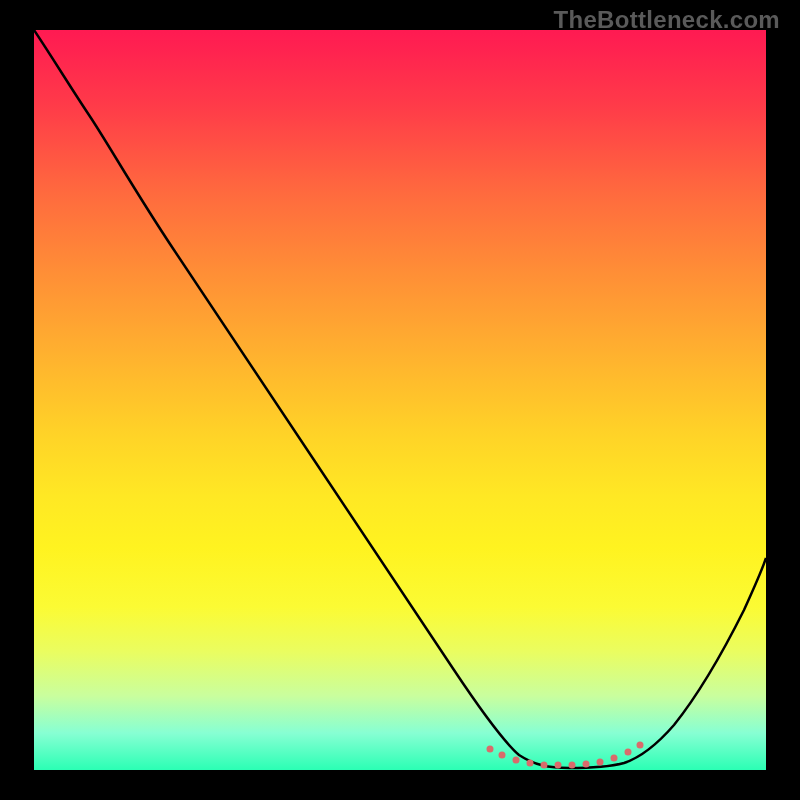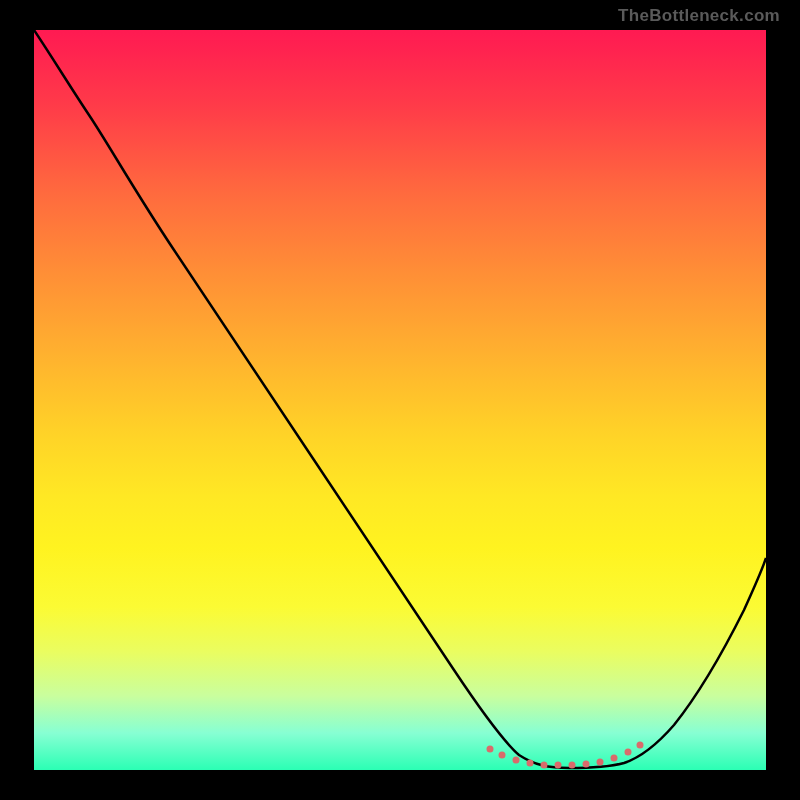--- a/index.html
+++ b/index.html
@@ -13,21 +13,21 @@
   .container {
     position: relative;
     width: 800px;
     height: 800px;
   }
   .watermark {
     position: absolute;
     top: 6px;
     right: 20px;
     color: #5a5a5a;
-    font-size: 17px;
+    font-size: 24px;
     font-weight: bold;
     letter-spacing: 0.3px;
     z-index: 10;
   }
   .plot-area {
     position: absolute;
     left: 34px;
     top: 30px;
     width: 732px;
     height: 740px;

